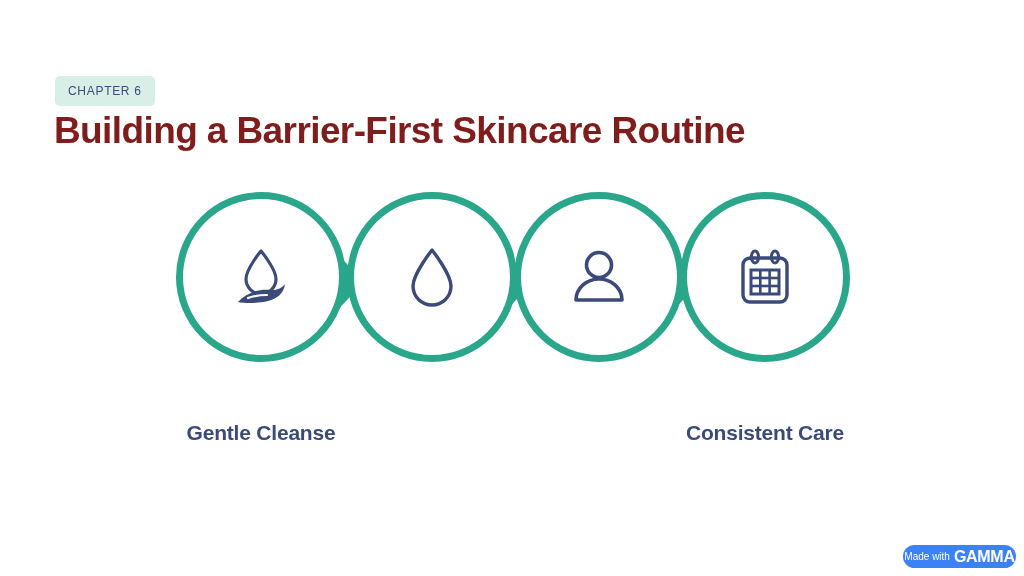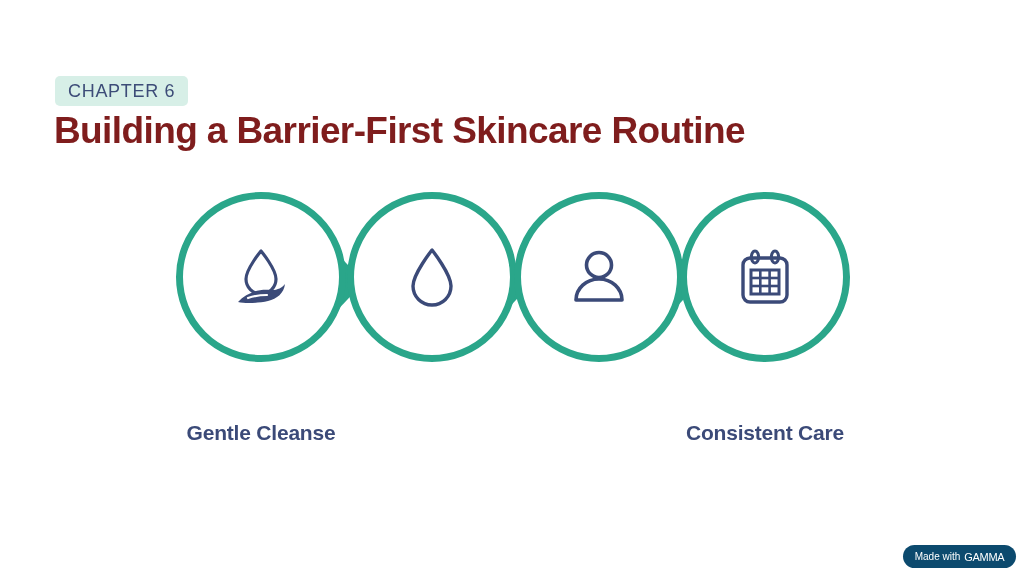--- a/index.html
+++ b/index.html
@@ -23,21 +23,21 @@
     position: absolute;
     left: 55px;
     top: 76px;
     height: 30px;
     display: flex;
     align-items: center;
     padding: 0 13px;
     background: #d7efe7;
     border-radius: 5px;
     color: #3d4c78;
-    font-size: 18px;
+    font-size: 12px;
     letter-spacing: 0.7px;
     white-space: nowrap;
   }
 
   
   #slide-title {
     position: absolute;
     left: 54px;
     top: 108px;
     width: 900px;
@@ -121,33 +121,33 @@
     word-break: break-all;
   }
 
   
   #gamma-badge {
     position: absolute;
     left: 903px;
     top: 545px;
     width: 113px;
     height: 23px;
-    background: #0c4a6e;
+    background: #3b82f6;
     border-radius: 12px;
     display: flex;
     align-items: center;
     justify-content: center;
     gap: 4px;
     color: #ffffff;
     font-size: 10px;
   }
   #gamma-badge .gamma-word {
-    font-weight: normal;
+    font-weight: bold;
     letter-spacing: -0.3px;
-    font-size: 11px;
+    font-size: 16px;
   }
 </style>
 </head>
 <body>
 
 <div id="slide">
 
   <div id="chapter-badge">
     <span>CHAPTER 6</span>
   </div>

